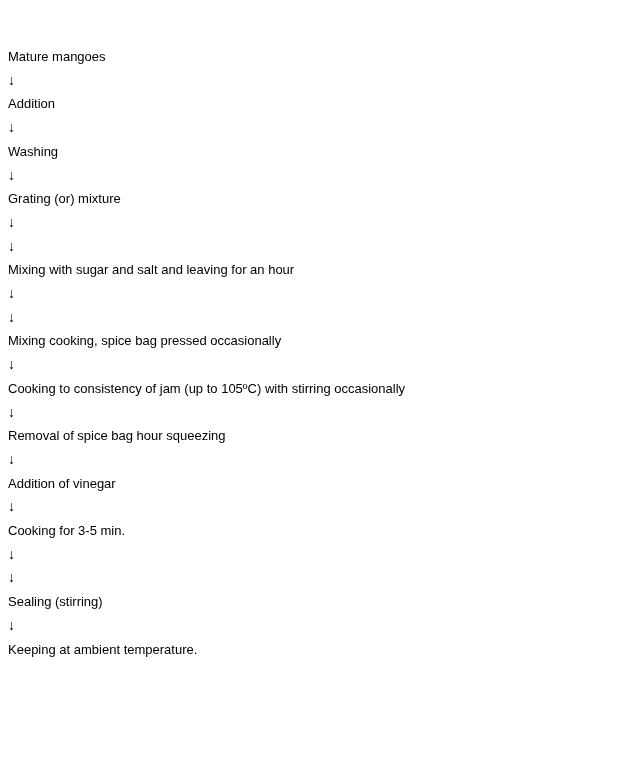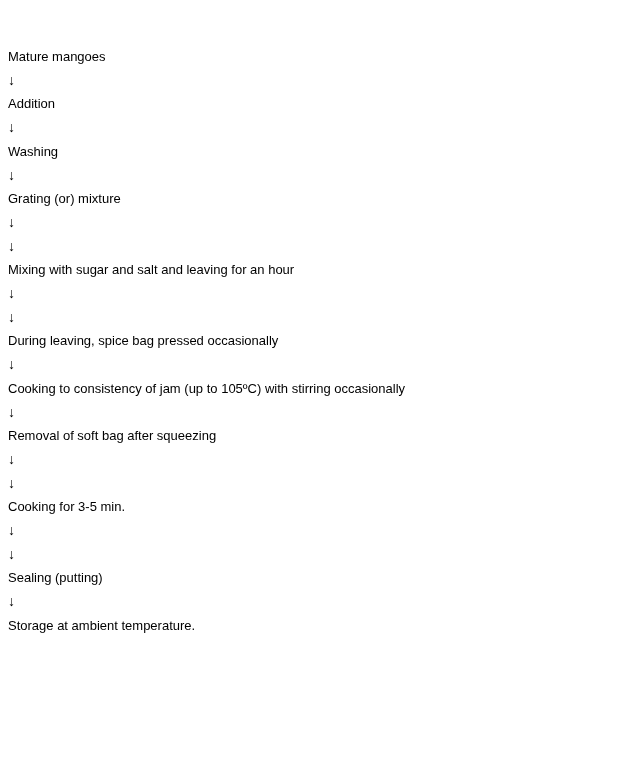--- a/index.html
+++ b/index.html
@@ -39,26 +39,27 @@
   <div class="step">Addition</div>
   <div class="arrow">↓</div>
   <div class="step">Washing</div>
   <div class="arrow">↓</div>
   <div class="step">Grating (or) mixture</div>
   <div class="arrow">↓</div>
   <div class="arrow">↓</div>
   <div class="step">Mixing with sugar and salt and leaving for an hour</div>
   <div class="arrow">↓</div>
   <div class="arrow">↓</div>
-  <div class="step">During leaving, spice bag pressed occasionally</div>
+  <div class="step">Mixing cooking, spice bag pressed occasionally</div>
   <div class="arrow">↓</div>
   <div class="step">Cooking to consistency of jam (up to 105ºC) with stirring occasionally</div>
   <div class="arrow">↓</div>
-  <div class="step">Removal of soft bag after squeezing</div>
+  <div class="step">Removal of spice bag hour squeezing</div>
   <div class="arrow">↓</div>
+  <div class="step">Addition of vinegar</div>
   <div class="arrow">↓</div>
   <div class="step">Cooking for 3-5 min.</div>
   <div class="arrow">↓</div>
   <div class="arrow">↓</div>
-  <div class="step">Sealing (putting)</div>
+  <div class="step">Sealing (stirring)</div>
   <div class="arrow">↓</div>
-  <div class="step">Storage at ambient temperature.</div>
+  <div class="step">Keeping at ambient temperature.</div>
 </div>
 
 </body></html>

